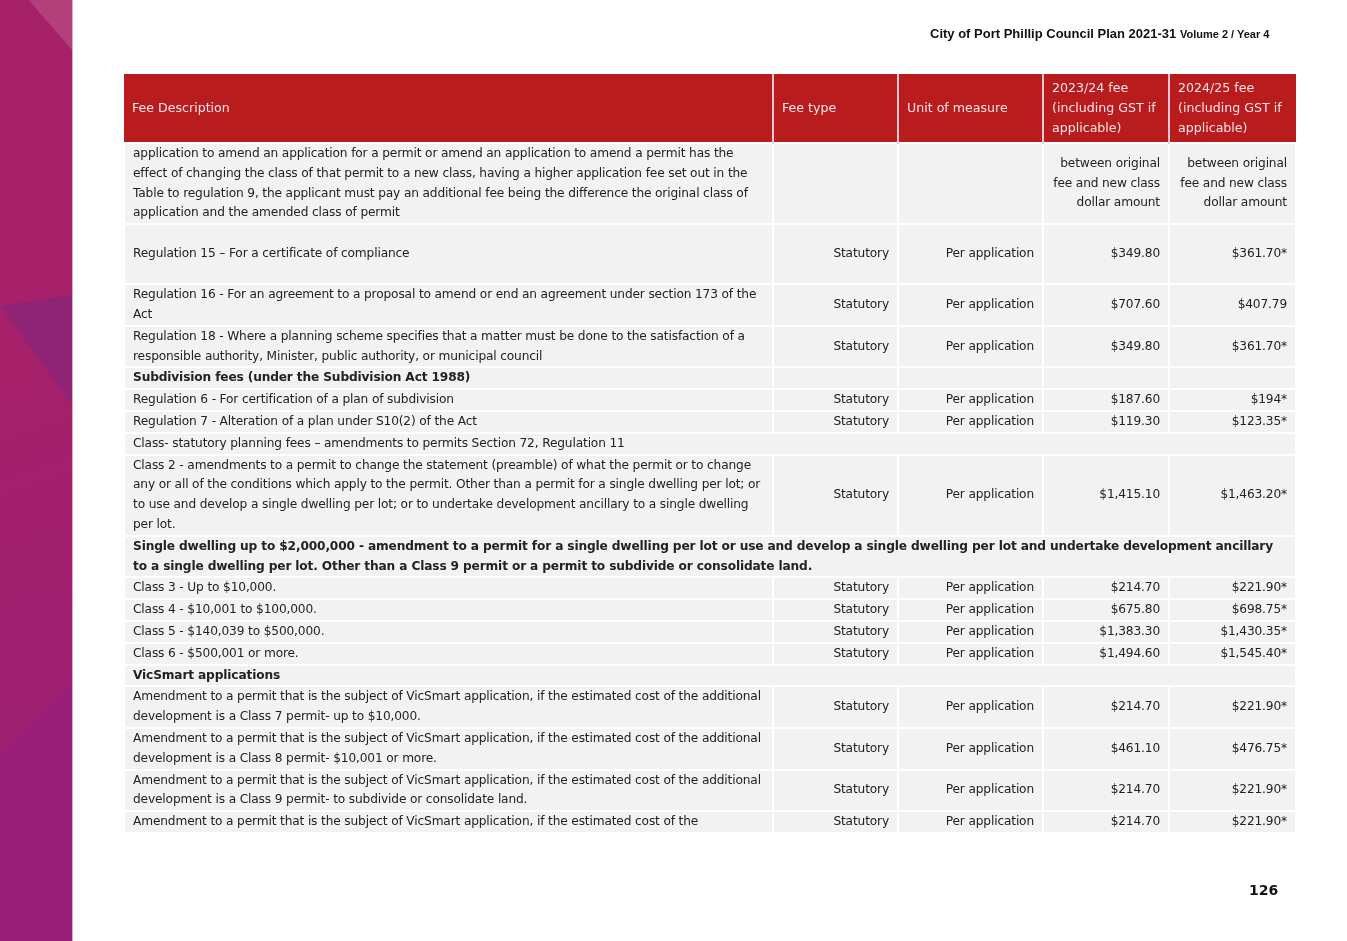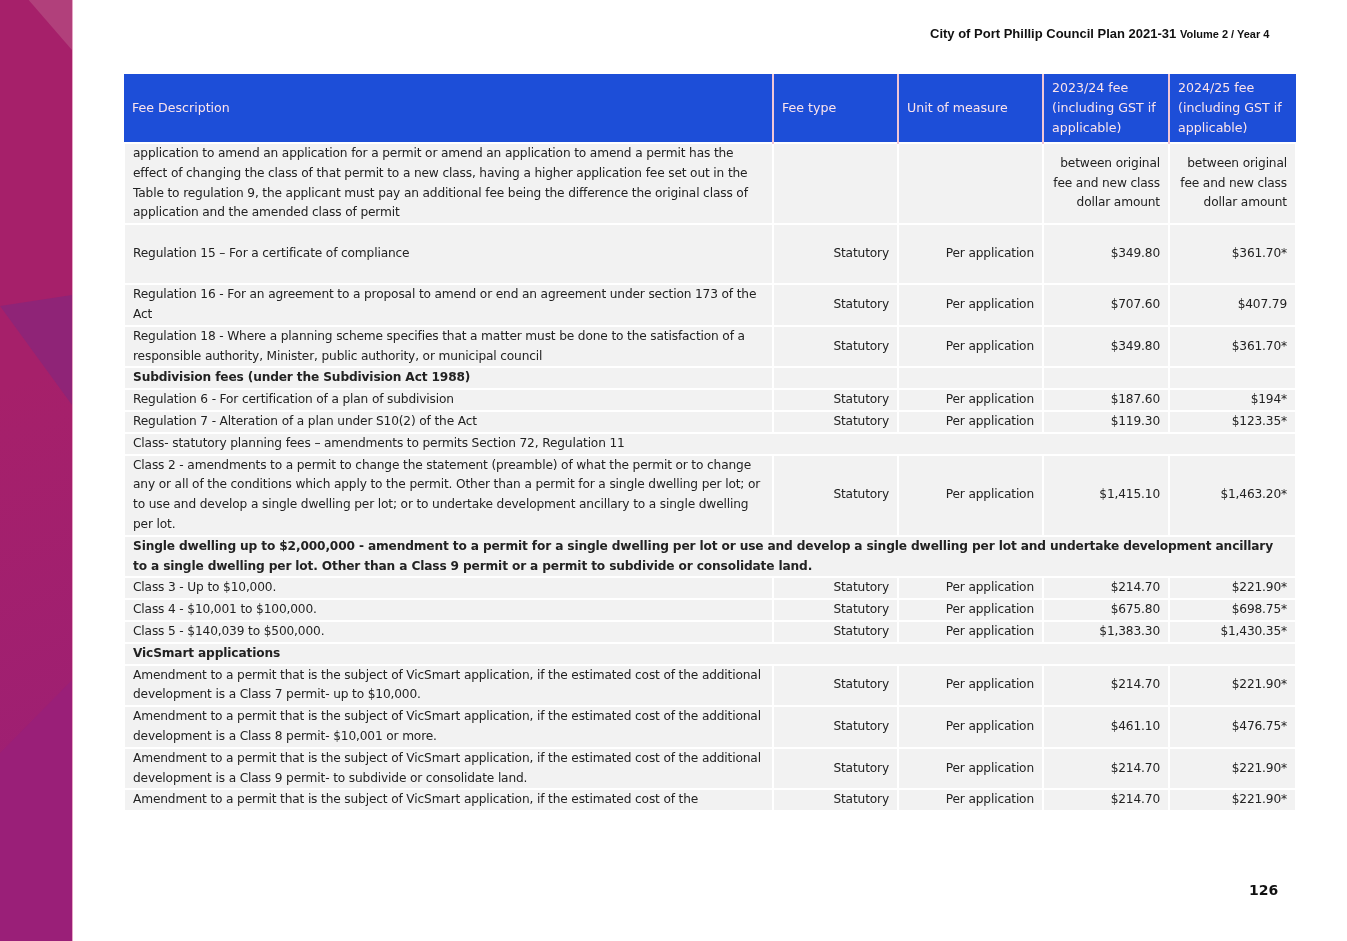--- a/index.html
+++ b/index.html
@@ -17,21 +17,21 @@
   .side-edge { position:absolute; left:72px; top:0; width:1px; height:941px; background:#e7a6c6; }
 
   .doc-header { position:absolute; left:930px; top:26px; font-family:"Liberation Sans", sans-serif;
                 font-weight:bold; font-size:13px; color:#111; white-space:nowrap; }
   .doc-header .sub { font-size:11px; }
 
   table.fees { position:absolute; left:123px; top:74px; width:1172px; border-collapse:collapse;
                font-family:"DejaVu Sans", sans-serif; font-size:12.2px; table-layout:fixed; }
   table.fees col.c1 { width:649px; } table.fees col.c2 { width:125px; }
   table.fees col.c3 { width:145px; } table.fees col.c4 { width:126px; } table.fees col.c5 { width:127px; }
-  table.fees th { background:#1d4ed8; color:#fbe3ec; font-weight:normal; text-align:left;
+  table.fees th { background:#b91c1c; color:#fbe3ec; font-weight:normal; text-align:left;
                   padding:4px 8px; border-right:2px solid #f1c6d6; height:58px; line-height:20px;
                   vertical-align:middle; font-size:12.6px; }
   table.fees th:last-child { border-right:none; }
   table.fees td { background:#f2f2f2; border:2px solid #ffffff; padding:0 8px; line-height:19.8px;
                   vertical-align:middle; color:#222; letter-spacing:-0.15px; }
   table.fees td.r { text-align:right; }
   table.fees tr.section td { font-weight:bold; }
   .page-number { position:absolute; left:1249px; top:882px; font-family:"DejaVu Sans", sans-serif;
                  font-weight:bold; font-size:14px; color:#111; }
 </style>
@@ -145,20 +145,27 @@
         <td class="r">$675.80</td>
         <td class="r">$698.75*</td>
       </tr>
       <tr style="height: 21px;">
         <td>Class 5 - $140,039 to $500,000.</td>
         <td class="r">Statutory</td>
         <td class="r">Per application</td>
         <td class="r">$1,383.30</td>
         <td class="r">$1,430.35*</td>
       </tr>
+      <tr style="height: 21px;">
+        <td>Class 6 - $500,001 or more.</td>
+        <td class="r">Statutory</td>
+        <td class="r">Per application</td>
+        <td class="r">$1,494.60</td>
+        <td class="r">$1,545.40*</td>
+      </tr>
       <tr class="section" style="height: 21px;">
         <td colspan="5">VicSmart applications</td>
       </tr>
       <tr style="height: 41px;">
         <td>Amendment to a permit that is the subject of VicSmart application, if the estimated cost of the additional development is a  Class 7 permit- up to $10,000.</td>
         <td class="r">Statutory</td>
         <td class="r">Per application</td>
         <td class="r">$214.70</td>
         <td class="r">$221.90*</td>
       </tr>

